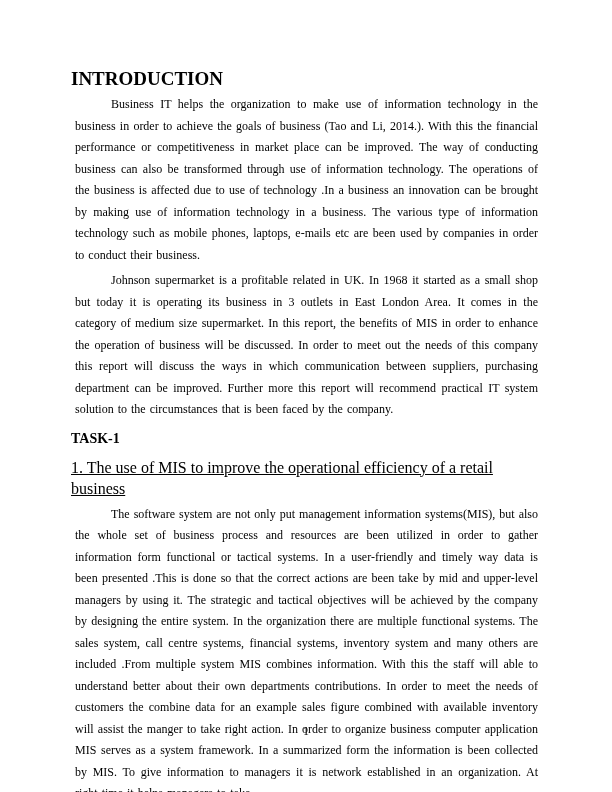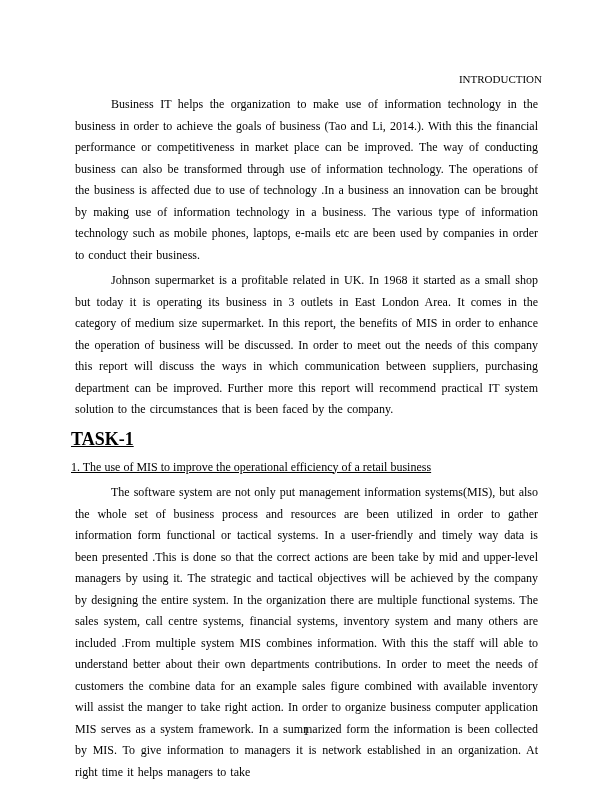--- a/index.html
+++ b/index.html
@@ -14,35 +14,33 @@
     margin: 0 auto;
     background: #ffffff;
     box-sizing: border-box;
     padding: 70px 70px 0 71px;
     font-family: "Liberation Serif", "DejaVu Serif", serif;
     font-size: 12px;
     color: #000000;
     overflow: hidden;
   }
   .heading {
-    font-size: 11px;
-    font-weight: normal;
+    font-size: 19px;
+    font-weight: bold;
     margin: 0 0 6px 0;
     line-height: 18px;
-    text-align: right;
   }
   .heading-task {
-    font-size: 18px;
+    font-size: 14px;
     font-weight: bold;
     margin: 8px 0 8px 0;
     line-height: 20px;
-    text-decoration: underline;
   }
   .subheading {
-    font-size: 12px;
+    font-size: 16px;
     font-weight: normal;
     text-decoration: underline;
     margin: 0 0 2px 0;
     line-height: 21.5px;
   }
   p.body-para {
     margin: 4px;
     text-align: justify;
     text-indent: 36px;
     line-height: 21.5px;

